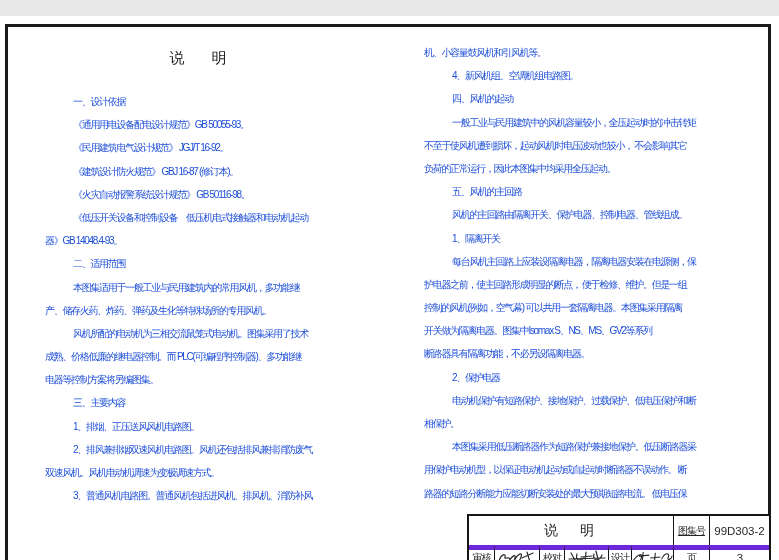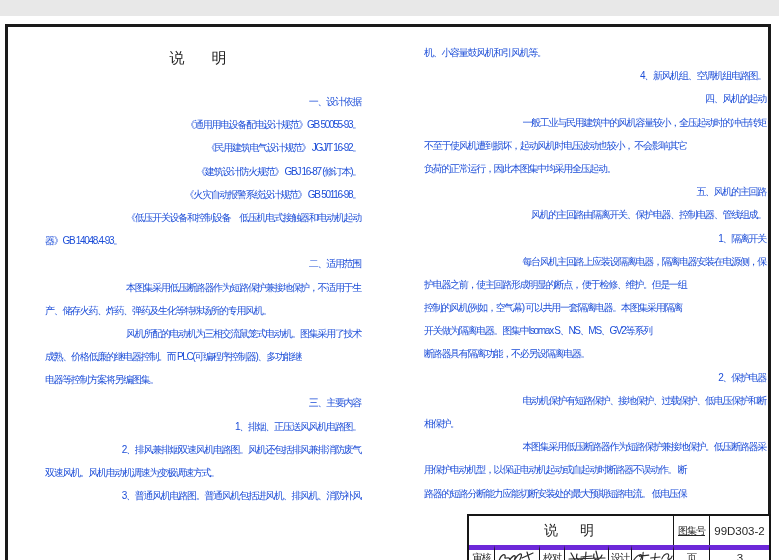--- a/index.html
+++ b/index.html
@@ -16,21 +16,21 @@
     position:absolute;left:45px;top:33px;width:312px;text-align:center;
     font-size:15px;letter-spacing:6px;white-space:pre;color:#222;
   }
   .col{position:absolute;}
   .col-left{left:45px;top:74px;width:316px;}
   .col-right{left:424px;top:25px;width:342px;}
   .line{
     height:23.2px;line-height:23.2px;font-size:10px;letter-spacing:-1.3px;
     white-space:pre;color:#1d4ed8;
   }
-  .line.indent{padding-left:28px;text-align:right;}
+  .line.indent{padding-left:28px;}
   
   .tblock{
     position:absolute;left:467px;top:498px;width:304px;height:51px;
     border:2px solid #161616;box-sizing:border-box;background:#fff;
     display:grid;
     grid-template-columns:25px 45px 25px 44px 23px 42px 36px 1fr;
     grid-template-rows:29px 1fr;
   }
   .tb-cell{
     display:flex;align-items:center;justify-content:center;
@@ -58,21 +58,21 @@
 
   <div class="col col-left">
       <div class="line indent">一、设计依据</div>
       <div class="line indent">《通用用电设备配电设计规范》GB 50055-93。</div>
       <div class="line indent">《民用建筑电气设计规范》 JGJ/T 16-92。</div>
       <div class="line indent">《建筑设计防火规范》 GBJ 16-87 (修订本)。</div>
       <div class="line indent">《火灾自动报警系统设计规范》 GB 50116-98。</div>
       <div class="line indent">《低压开关设备和控制设备　低压机电式接触器和电动机起动</div>
       <div class="line">器》GB 14048.4-93。</div>
       <div class="line indent">二、适用范围</div>
-      <div class="line indent">本图集采用低压断路器作为短路保护兼接地保护，不适用于生</div>
+      <div class="line indent">本图集适用于一般工业与民用建筑内的常用风机，多功能继</div>
       <div class="line">产、储存火药、炸药、弹药及生化等特殊场所的专用风机。</div>
       <div class="line indent">风机所配的电动机为三相交流鼠笼式电动机。图集采用了技术</div>
       <div class="line">成熟、价格低廉的继电器控制。而 PLC(可编程序控制器)、多功能继</div>
       <div class="line">电器等控制方案将另编图集。</div>
       <div class="line indent">三、主要内容</div>
       <div class="line indent">1、排烟、正压送风风机电路图。</div>
       <div class="line indent">2、排风兼排烟双速风机电路图。风机还包括排风兼排消防废气</div>
       <div class="line">双速风机。风机电动机调速为变极调速方式。</div>
       <div class="line indent">3、普通风机电路图。普通风机包括进风机、排风机、消防补风</div>
     </div>

